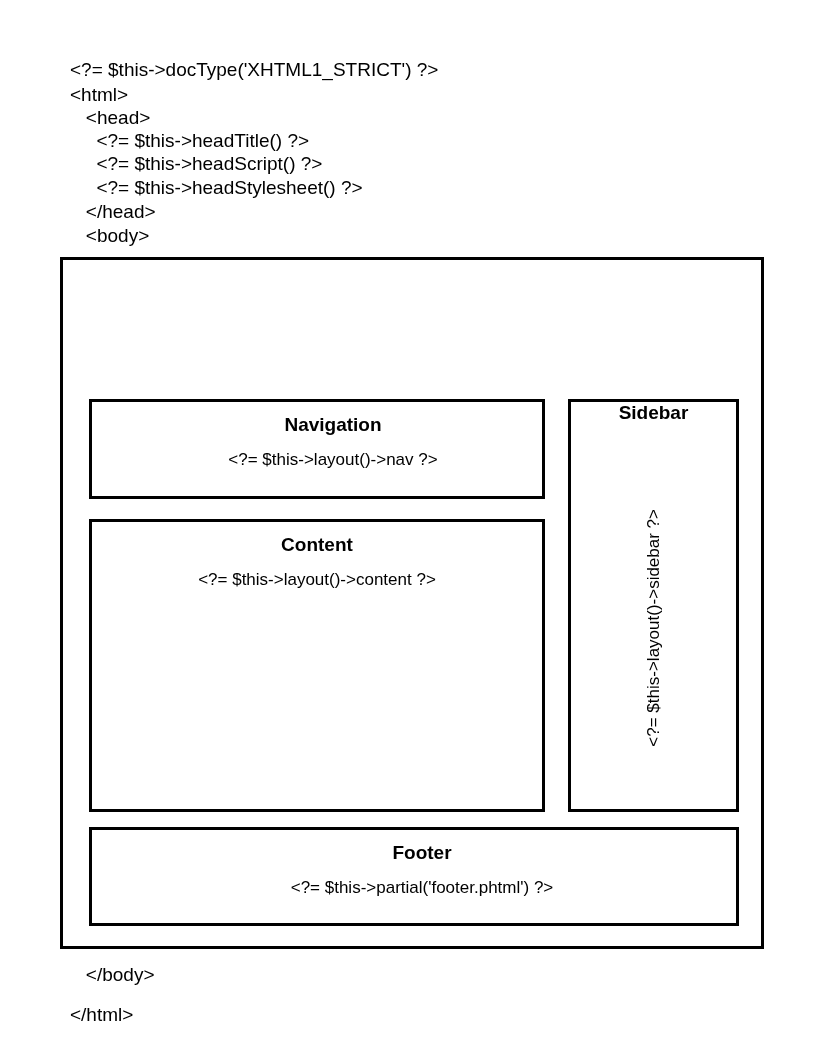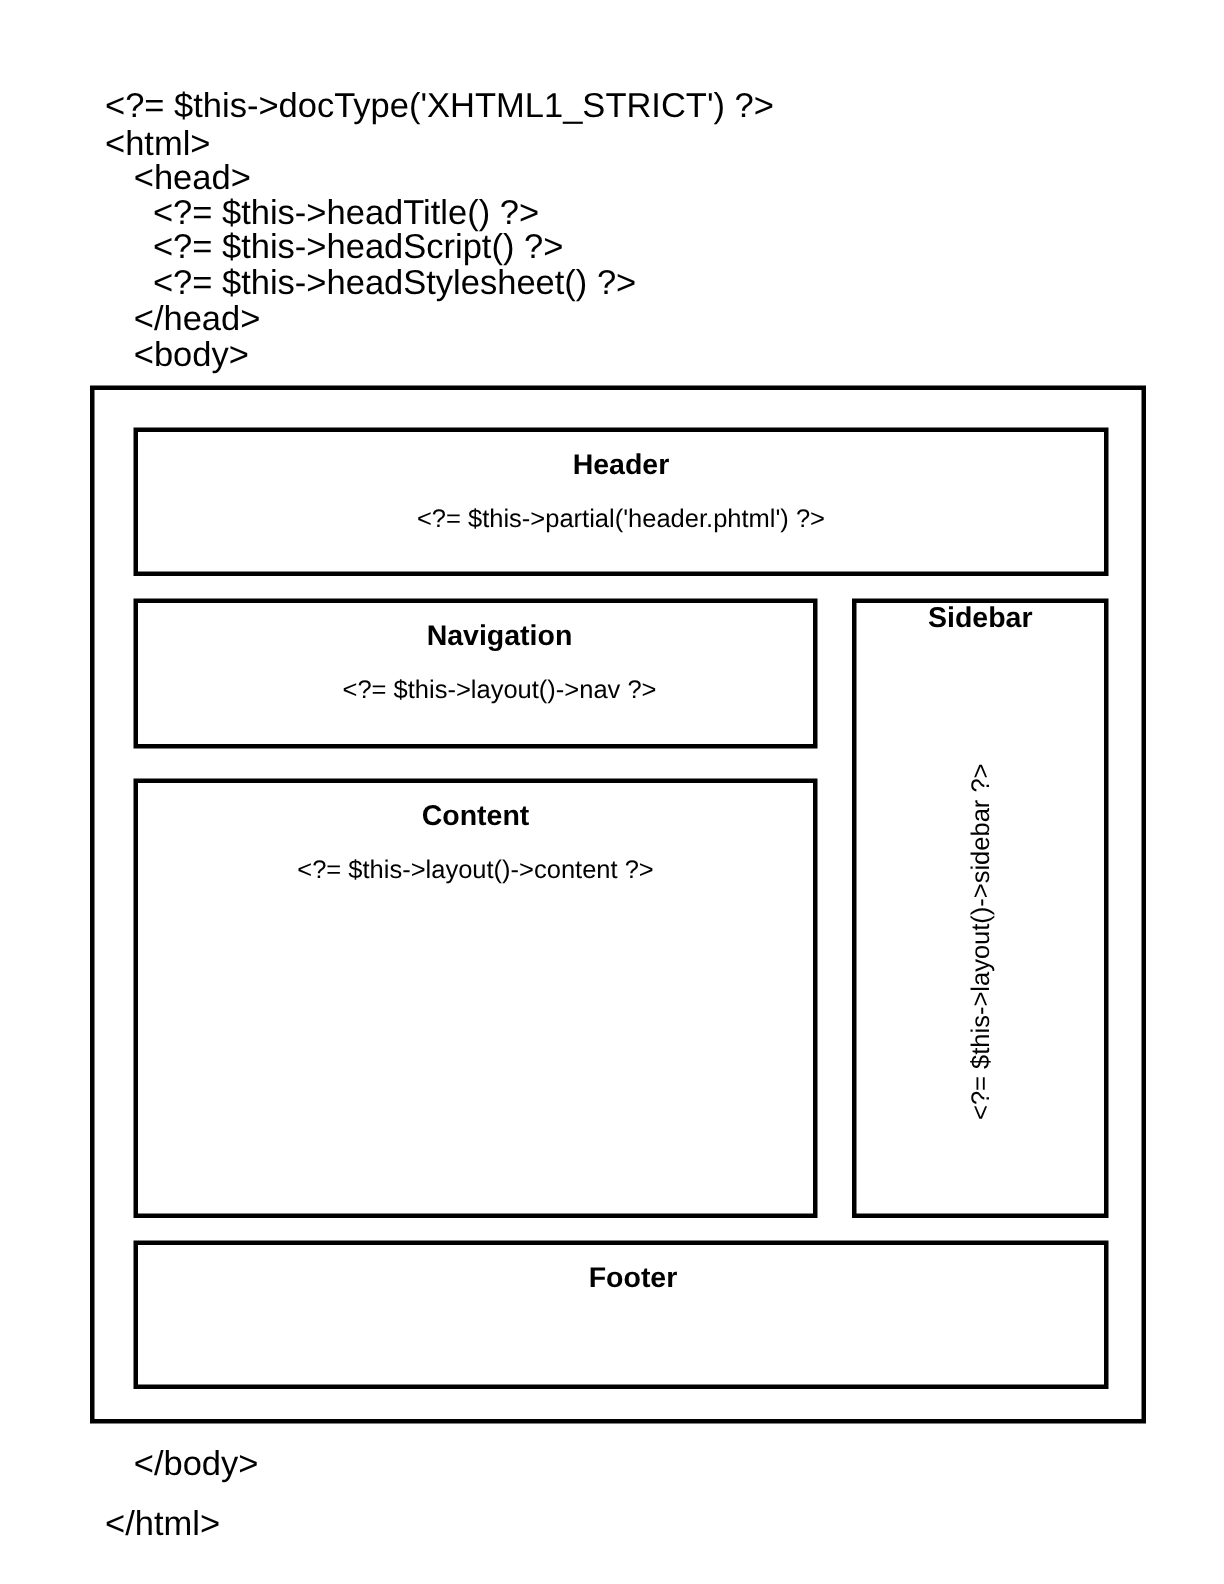--- a/index.html
+++ b/index.html
@@ -12,21 +12,21 @@
     height: 1056px;
     position: relative;
     font-family: "Liberation Sans", sans-serif;
     color: #000000;
     overflow: hidden;
   }
 
   .code-line {
     position: absolute;
     font-family: "Liberation Sans", sans-serif;
-    font-size: 23px;
+    font-size: 19px;
     line-height: 22px;
     white-space: pre;
     color: #000;
   }
 
   
   #body-box {
     position: absolute;
     left: 60px;
     top: 257px;
@@ -129,42 +129,39 @@
 <div class="code-line" style="left:70px; top:84px;text-align:center;">&lt;html&gt;</div>
 <div class="code-line" style="left:70px; top:107px;">   &lt;head&gt;</div>
 <div class="code-line" style="left:70px; top:130px;">     &lt;?= $this-&gt;headTitle() ?&gt;</div>
 <div class="code-line" style="left:70px; top:153px;">     &lt;?= $this-&gt;headScript() ?&gt;</div>
 <div class="code-line" style="left:70px; top:177px;">     &lt;?= $this-&gt;headStylesheet() ?&gt;</div>
 <div class="code-line" style="left:70px; top:201px;">   &lt;/head&gt;</div>
 <div class="code-line" style="left:70px; top:225px;">   &lt;body&gt;</div>
 
 <div id="body-box">
 
-  <div class="region" id="region-header">
-    <div class="region-title">Header</div>
-    <div class="region-code">&lt;?= $this-&gt;partial('header.phtml') ?&gt;</div>
-  </div>
 
   <div class="region" id="region-navigation">
     <div class="region-title">Navigation</div>
     <div class="region-code">&lt;?= $this-&gt;layout()-&gt;nav ?&gt;</div>
   </div>
 
   <div class="region" id="region-content">
     <div class="region-title">Content</div>
     <div class="region-code">&lt;?= $this-&gt;layout()-&gt;content ?&gt;</div>
   </div>
 
   <div class="region" id="region-sidebar">
     <div class="region-title">Sidebar</div>
     <div class="vertical-wrap">
       <span>&lt;?= $this-&gt;layout()-&gt;sidebar ?&gt;</span>
     </div>
   </div>
 
   <div class="region" id="region-footer">
     <div class="region-title">Footer</div>
+    <div class="region-code">&lt;?= $this-&gt;partial('footer.phtml') ?&gt;</div>
   </div>
 
 </div>
 
 <div class="code-line" style="left:70px; top:964px;">   &lt;/body&gt;</div>
 <div class="code-line" style="left:70px; top:989px;margin-top:15px;">&lt;/html&gt;</div>
 
 </body></html>

